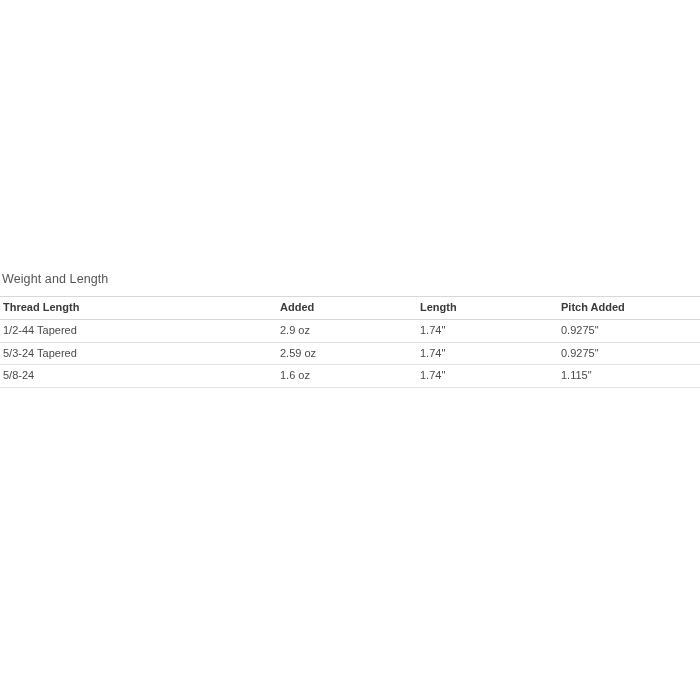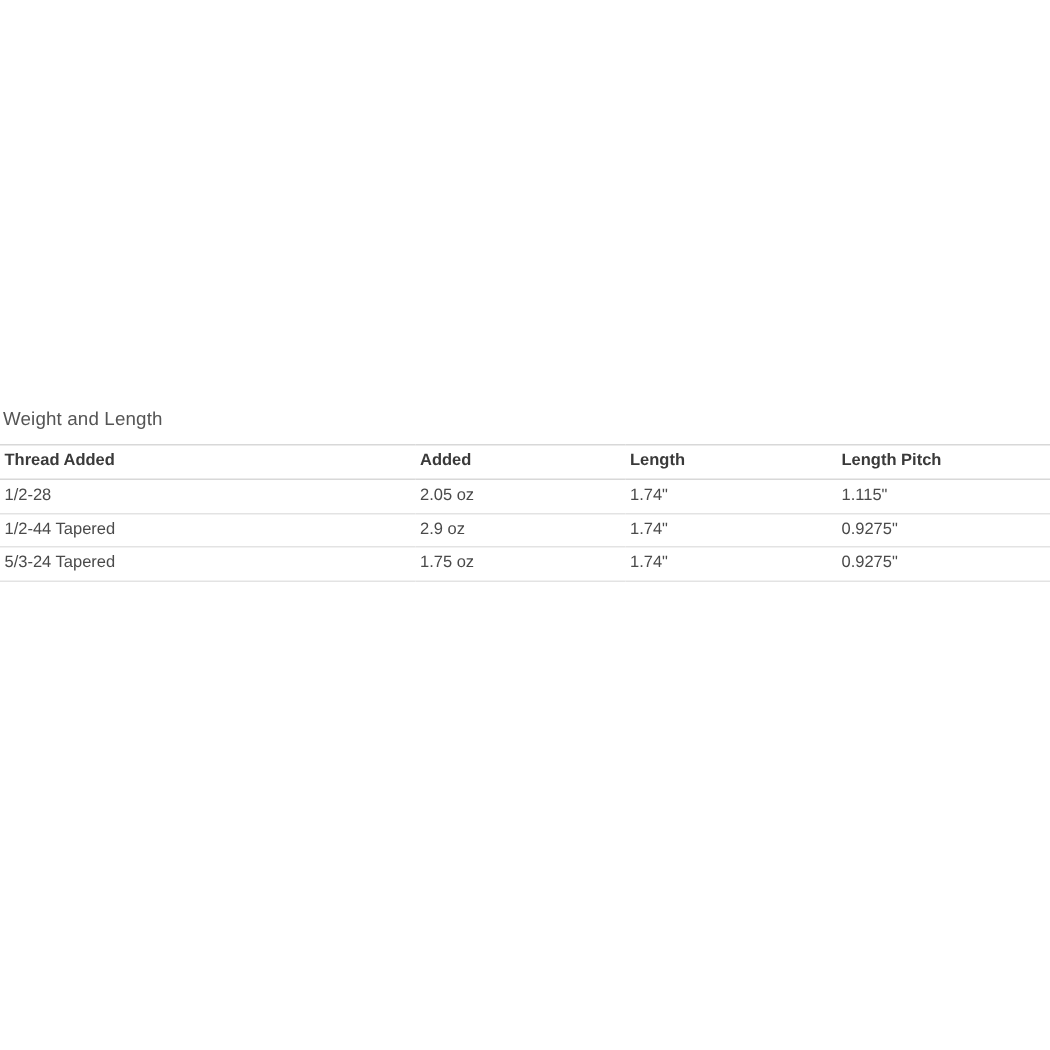--- a/index.html
+++ b/index.html
@@ -73,41 +73,41 @@
     <div class="section-title">Weight and Length</div>
     <table class="spec">
       <colgroup>
         <col class="c0">
         <col class="c1">
         <col class="c2">
         <col class="c3">
       </colgroup>
       <thead>
         <tr>
-          <th>Thread Added</th>
+          <th>Thread Length</th>
           <th>Added</th>
           <th>Length</th>
-          <th>Length Pitch</th>
+          <th>Pitch Added</th>
         </tr>
       </thead>
       <tbody>
-        <tr>
-          <td>1/2-28</td>
-          <td>2.05 oz</td>
-          <td>1.74"</td>
-          <td>1.115"</td>
-        </tr>
         <tr>
           <td>1/2-44 Tapered</td>
           <td>2.9 oz</td>
           <td>1.74"</td>
           <td>0.9275"</td>
         </tr>
         <tr>
           <td>5/3-24 Tapered</td>
-          <td>1.75 oz</td>
+          <td>2.59 oz</td>
           <td>1.74"</td>
           <td>0.9275"</td>
+        </tr>
+        <tr>
+          <td>5/8-24</td>
+          <td>1.6 oz</td>
+          <td>1.74"</td>
+          <td>1.115"</td>
         </tr>
       </tbody>
     </table>
   </div>
 </div>
 
 </body></html>

